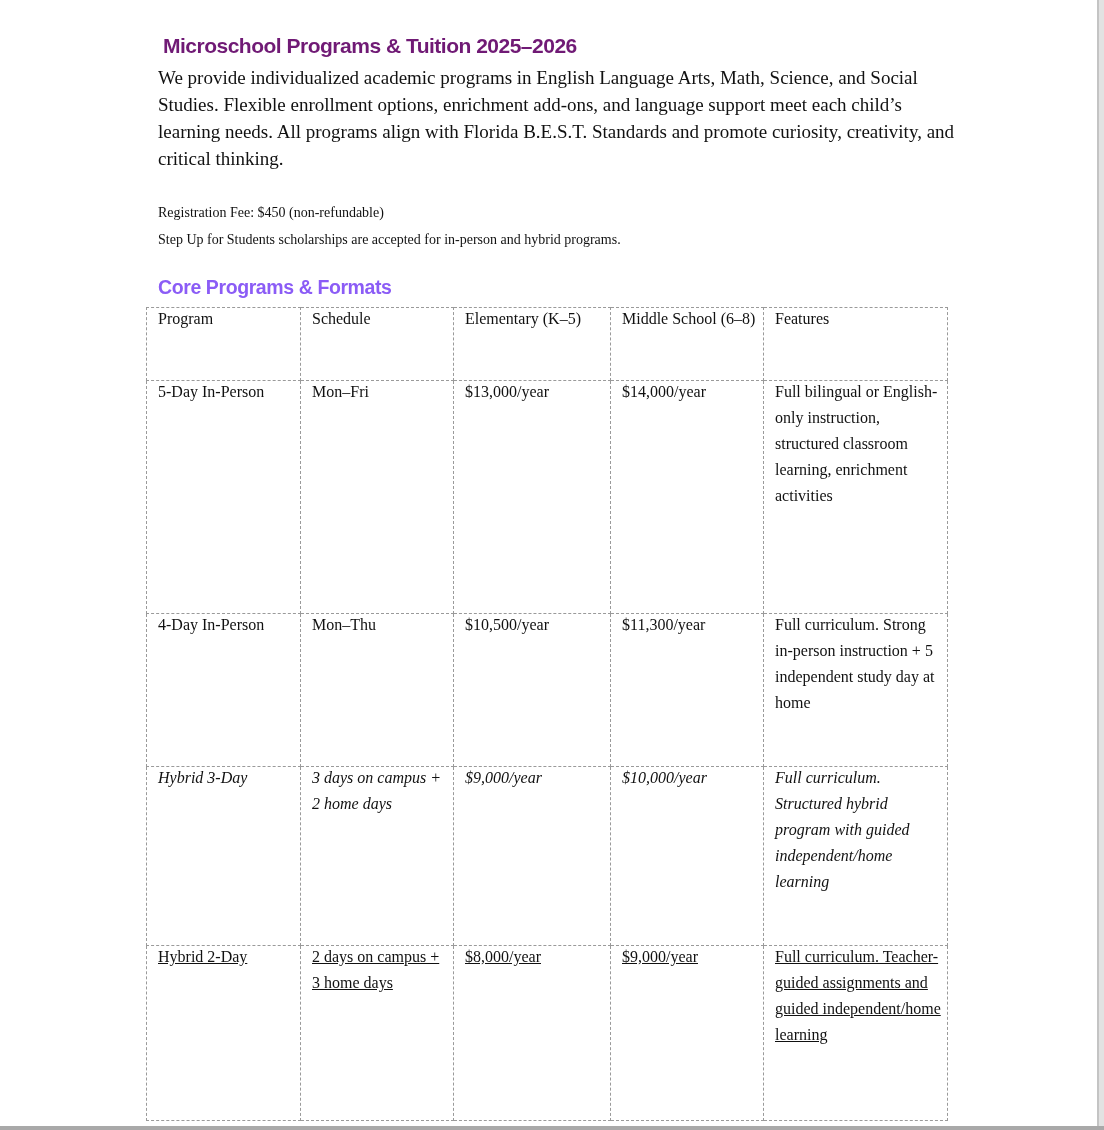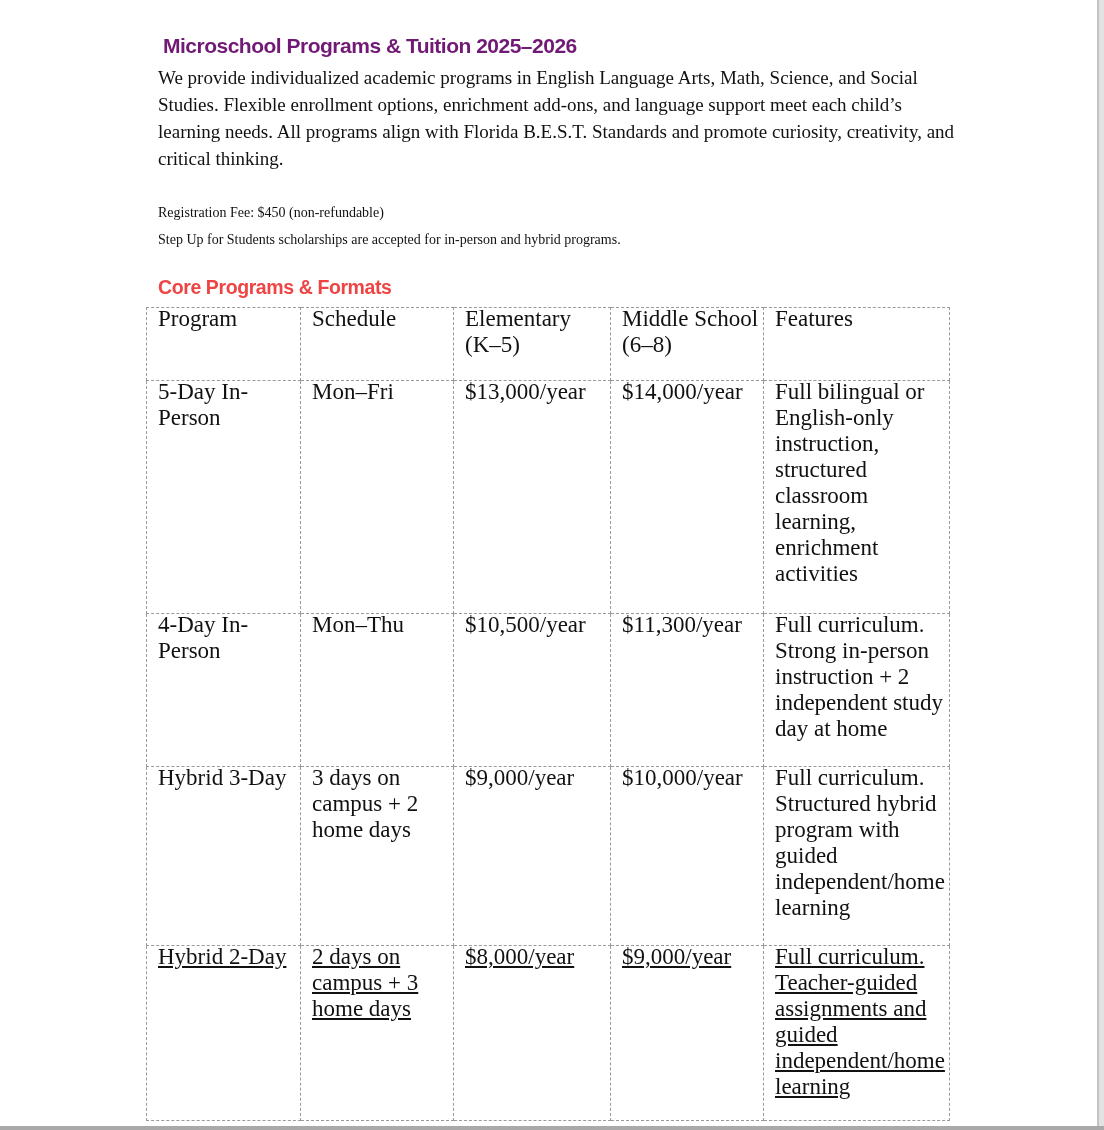--- a/index.html
+++ b/index.html
@@ -28,37 +28,37 @@
   }
   .para {
     position:absolute; left:158px; top:64px; width:800px;
     font-size:19px; line-height:27px;
   }
   .fee { position:absolute; left:158px; top:199px; font-size:14px; line-height:27px; }
   .fee div { white-space:nowrap; }
   .subhead {
     position:absolute; left:158px; top:276px;
     font-family:"Liberation Sans","DejaVu Sans",sans-serif;
-    font-size:19.5px; font-weight:bold; color:#ef4444; letter-spacing:-0.4px;
+    font-size:19.5px; font-weight:bold; color:#8b5cf6; letter-spacing:-0.4px;
   }
   table.programs {
     position:absolute; left:146px; top:307px;
     border-collapse:collapse; table-layout:fixed;
-    font-size:23px; line-height:26px;
+    font-size:16px; line-height:26px;
   }
   table.programs td {
     border:1.5px dashed #9a9a9a;
     vertical-align:top; padding:0 4px 0 11px;
   }
   td.c1 { width:138px; } td.c2 { width:137px; } td.c3 { width:141px; }
   td.c4 { width:137px; } td.c5 { width:168px; padding-left:10px; padding-right:2px; }
   tr.hdr td { height:72px; }
   tr.r1 td { height:232px; }
   tr.r2 td { height:152px;margin-top:8px; }
-  tr.r3 td { height:178px; }
+  tr.r3 td { height:178px;font-style:italic; }
   tr.r4 td { height:174px;text-decoration:underline; }
   .cell { margin-top:-2px; }
 </style>
 </head>
 <body>
 
 <div class="page">
   <div class="title">Microschool Programs &amp; Tuition 2025–2026</div>
   <div class="para">We provide individualized academic programs in English Language Arts, Math, Science, and Social Studies. Flexible enrollment options, enrichment add-ons, and language support meet each child’s learning needs. All programs align with Florida B.E.S.T. Standards and promote curiosity, creativity, and critical thinking.</div>
   <div class="fee">
@@ -110,21 +110,21 @@
       <td class="c2">
             <div class="cell">Mon–Thu</div>
           </td>
       <td class="c3">
             <div class="cell">$10,500/year</div>
           </td>
       <td class="c4">
             <div class="cell">$11,300/year</div>
           </td>
       <td class="c5">
-            <div class="cell">Full curriculum. Strong in-person instruction + 2 independent study day at home</div>
+            <div class="cell">Full curriculum. Strong in-person instruction + 5 independent study day at home</div>
           </td>
     </tr>
     <tr class="r3">
       <td class="c1">
             <div class="cell">Hybrid 3-Day</div>
           </td>
       <td class="c2">
             <div class="cell">3 days on campus + 2 home days</div>
           </td>
       <td class="c3">

